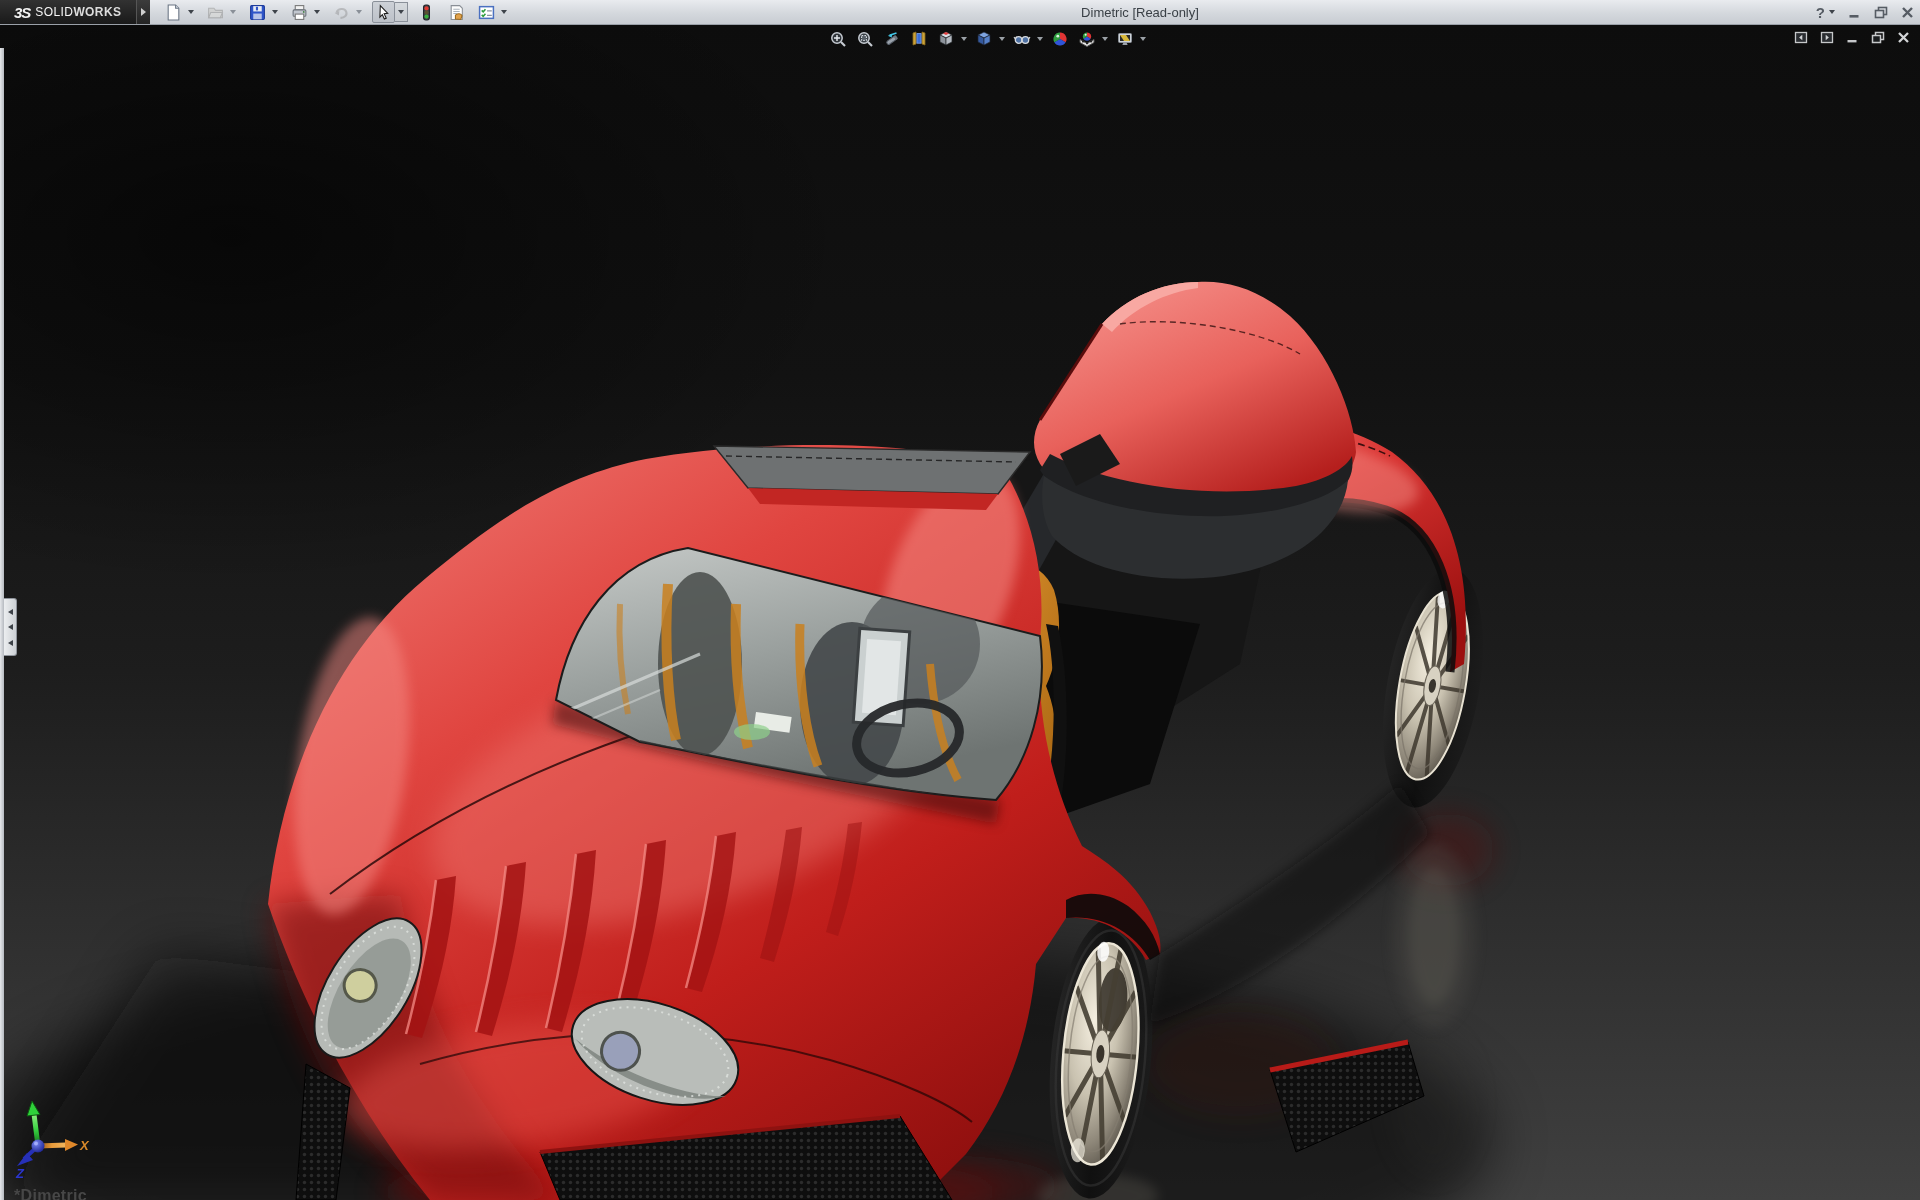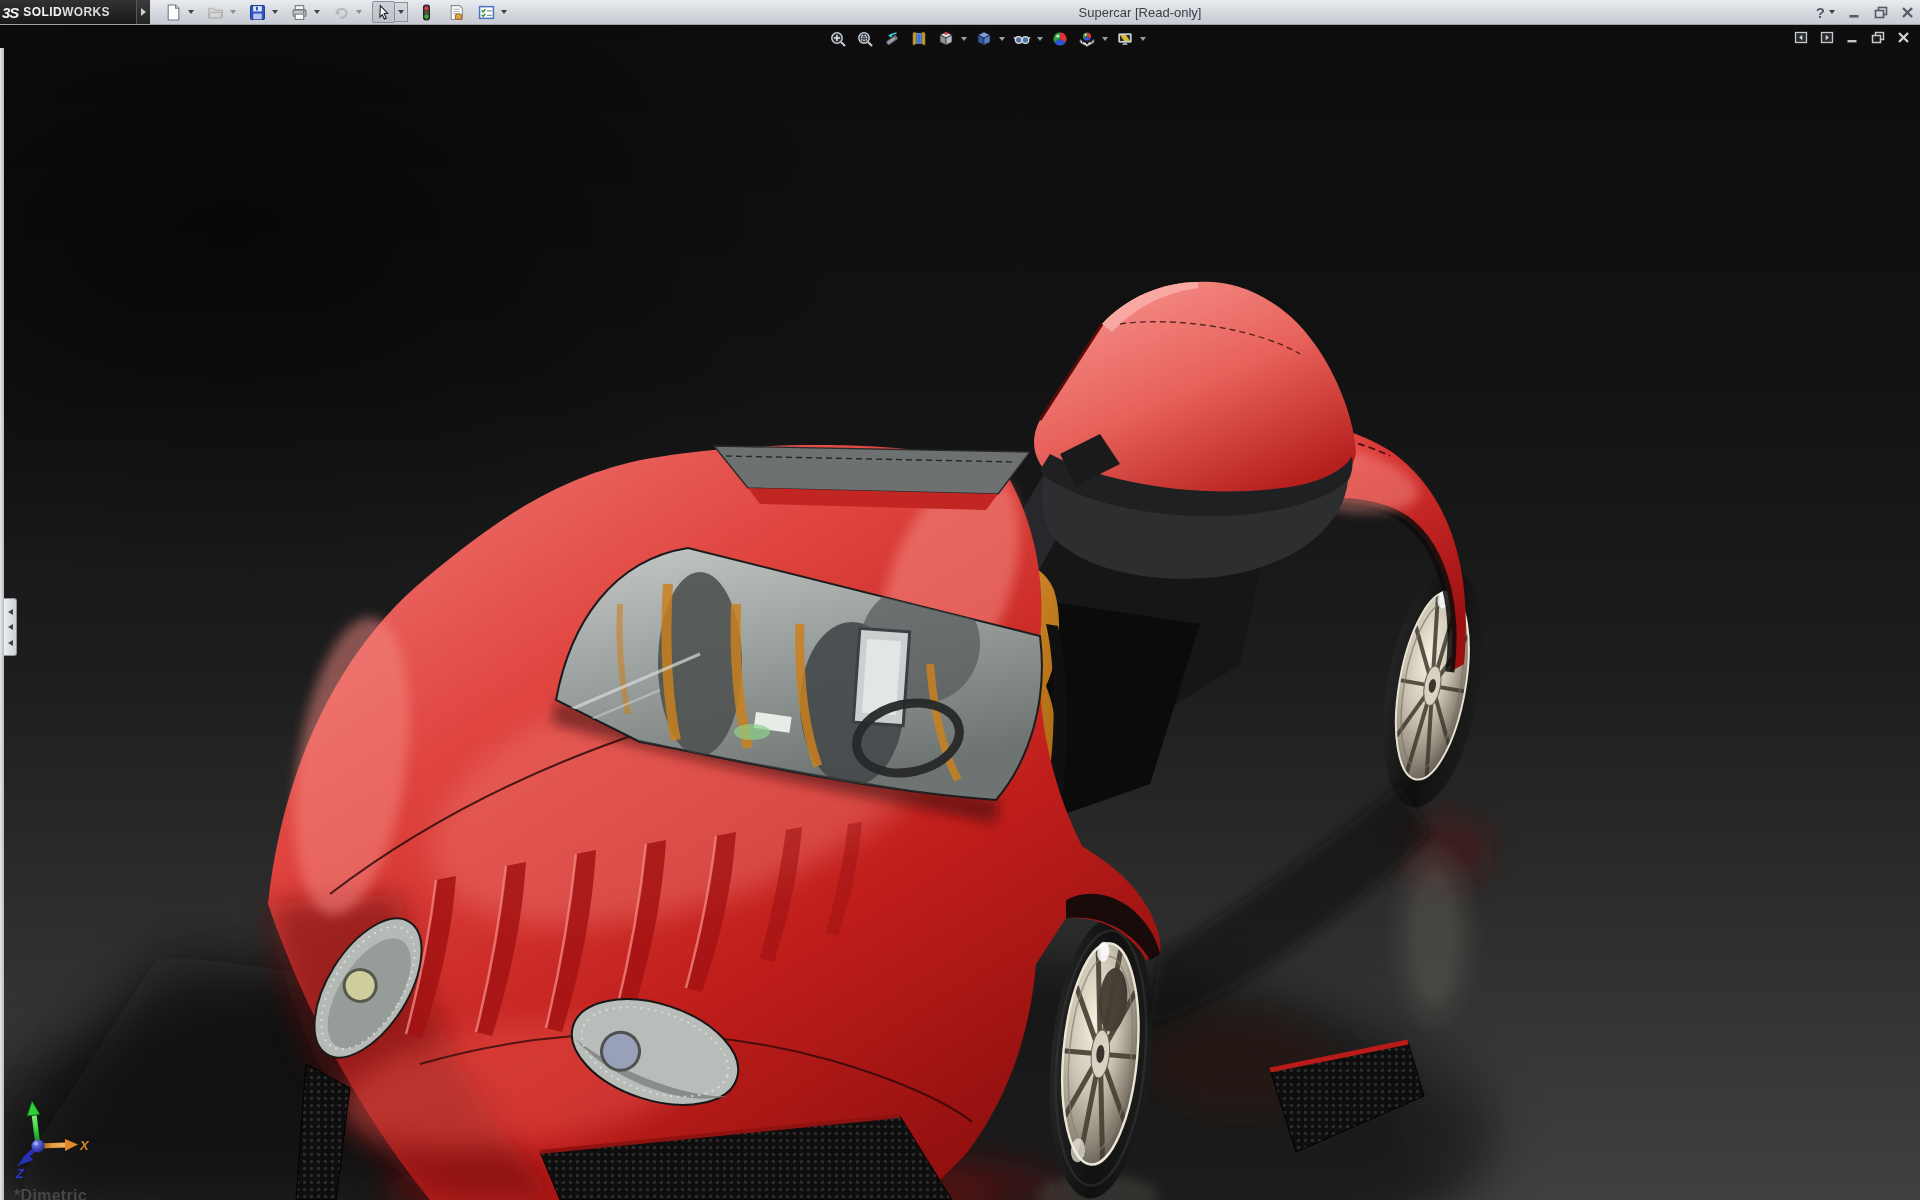--- a/index.html
+++ b/index.html
@@ -4,24 +4,24 @@
 <style>
   html,body{margin:0;padding:0;background:#000;}
   body{width:1920px;height:1200px;position:relative;overflow:hidden;
        font-family:"Liberation Sans",sans-serif;-webkit-font-smoothing:antialiased;}
 
   
   .titlebar{position:absolute;top:0;left:0;width:1920px;height:24px;
     background:linear-gradient(#e9ebef,#d4d8dd 55%,#c8ccd2);
     border-bottom:1px solid #9aa0a8;display:flex;align-items:center;z-index:30;}
   .logo{width:136px;height:24px;background:linear-gradient(#323232,#191919);
-    color:#fff;display:flex;align-items:center;padding-left:2px;box-sizing:border-box;gap:5px;flex:0 0 auto;}
+    color:#fff;display:flex;align-items:center;padding-left:14px;box-sizing:border-box;gap:5px;flex:0 0 auto;}
   .logo-mark{font-size:15px;font-weight:bold;font-style:italic;letter-spacing:-1px;color:#f2f2f2;}
   .brand{font-size:12px;letter-spacing:.4px;color:#f5f5f5;white-space:nowrap;}
-  .brand .b{font-weight:bold;margin-top:28px;}
+  .brand .b{font-weight:normal;margin-top:28px;}
   .brand .l{font-weight:bold;color:#dcdcdc;}
   .logo-flyout{width:13px;height:24px;background:linear-gradient(#3c3c3c,#242424);
     border-left:1px solid #565656;display:flex;align-items:center;justify-content:center;flex:0 0 auto;}
   .tri-r{width:0;height:0;border-top:4px solid transparent;border-bottom:4px solid transparent;border-left:5px solid #cfcfcf;}
 
   .toolbar{display:flex;align-items:center;margin-left:12px;gap:3px;height:24px;}
   .tbtn{height:20px;display:flex;align-items:center;padding:0 2px;border:1px solid transparent;border-radius:2px;}
   .tbtn svg{display:block;}
   .tbtn.disabled{opacity:.45;filter:grayscale(.9);}
   .tgrp{display:flex;align-items:center;margin-right:4px;}
@@ -180,21 +180,21 @@
             <path d="M3.5 10.2l1.4 1.4L7 9.2" fill="none" stroke="#2f9e3f" stroke-width="1.5"></path>
             <path d="M8.5 6.5h4.5M8.5 10.7h4.5" stroke="#8a93a2" stroke-width="1.2"></path>
           </svg>
     </div>
         <div class="cbox">
           <span class="caret"></span>
         </div>
       </div>
   </div>
 
-  <div class="window-title">Supercar [Read-only]</div>
+  <div class="window-title">Dimetric [Read-only]</div>
 
   <div class="title-controls">
     <span class="help-q">
         <span>?</span>
         <span class="caret"></span>
       </span>
     <span class="tc">
         <svg width="13" height="13" viewBox="0 0 13 13">
           <rect x="1.5" y="9" width="9" height="2.6" fill="#565c64"></rect>
         </svg>

